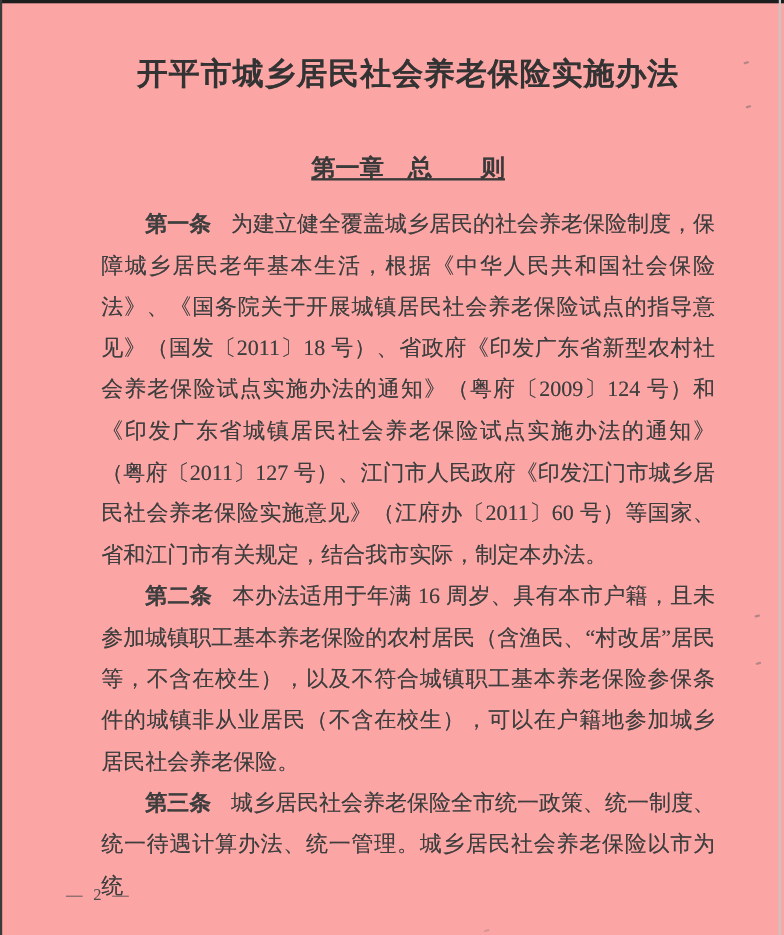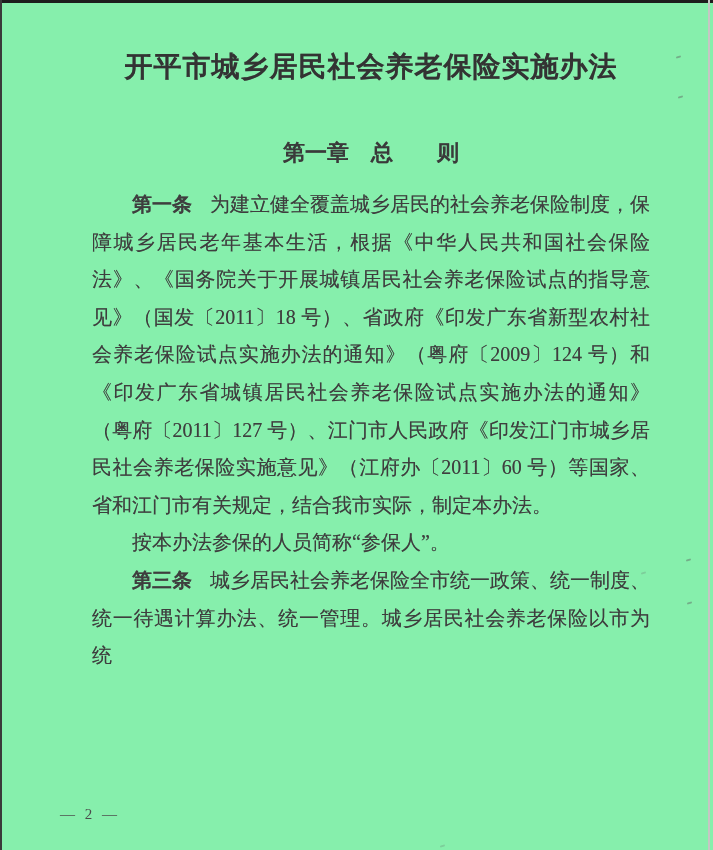--- a/index.html
+++ b/index.html
@@ -10,21 +10,21 @@
     width: 713px;
     height: 850px;
     background: #ffffff;
     font-family: "Liberation Serif", "DejaVu Serif", serif;
     overflow: hidden;
     position: relative;
   }
   .page {
     position: absolute;
     inset: 0;
-    background: #86efac;
+    background: #fca5a5;
   }
   
   .edge-top {
     position: absolute; top: 0; left: 0; right: 0;
     height: 3px; background: #1d1d1d;
   }
   .edge-left {
     position: absolute; top: 0; bottom: 0; left: 0;
     width: 2px; background: #3a3a3a;
   }
@@ -53,20 +53,21 @@
     color: #333333;
     text-shadow: 0 0 0.6px rgba(60,60,60,0.55);
   }
   .chapter-heading {
     margin: 52px 0 0 0;
     text-align: center;
     font-size: 22px;
     font-weight: 700;
     color: #3a3a3a;
     text-shadow: 0 0 0.5px rgba(60,60,60,0.5);
+    text-decoration: underline;
   }
   .body-text {
     margin-top: 18px;
     font-size: 20px;
     line-height: 37.6px;
     text-align: justify;
     text-shadow: 0 0 0.5px rgba(70,70,70,0.6);
   }
   .body-text p {
     margin: 0;
@@ -104,20 +105,20 @@
   <div class="speck" style="left:687px; top:602px;"></div>
   <div class="speck" style="left:641px; top:572px; opacity:0.5;"></div>
   <div class="speck" style="left:440px; top:845px; opacity:0.5;"></div>
 
   <div class="content">
     <h1 class="doc-title">开平市城乡居民社会养老保险实施办法</h1>
     <h2 class="chapter-heading">第一章　总　　则</h2>
 
     <div class="body-text">
       <p><span class="clause">第一条</span><span>为建立健全覆盖城乡居民的社会养老保险制度，保障城乡居民老年基本生活，根据《中华人民共和国社会保险法》、《国务院关于开展城镇居民社会养老保险试点的指导意见》（国发〔2011〕18 号）、省政府《印发广东省新型农村社会养老保险试点实施办法的通知》（粤府〔2009〕124 号）和《印发广东省城镇居民社会养老保险试点实施办法的通知》（粤府〔2011〕127 号）、江门市人民政府《印发江门市城乡居民社会养老保险实施意见》（江府办〔2011〕60 号）等国家、省和江门市有关规定，结合我市实际，制定本办法。</span></p>
-      <p><span class="clause"></span><span>按本办法参保的人员简称“参保人”。</span></p>
+      <p><span class="clause">第二条</span><span>本办法适用于年满 16 周岁、具有本市户籍，且未参加城镇职工基本养老保险的农村居民（含渔民、“村改居”居民等，不含在校生），以及不符合城镇职工基本养老保险参保条件的城镇非从业居民（不含在校生），可以在户籍地参加城乡居民社会养老保险。</span></p>
       <p><span class="clause">第三条</span><span>城乡居民社会养老保险全市统一政策、统一制度、统一待遇计算办法、统一管理。城乡居民社会养老保险以市为统</span></p>
     </div>
   </div>
 
   <div class="page-number">— 2 —</div>
 
 </div>
 
 </body></html>

